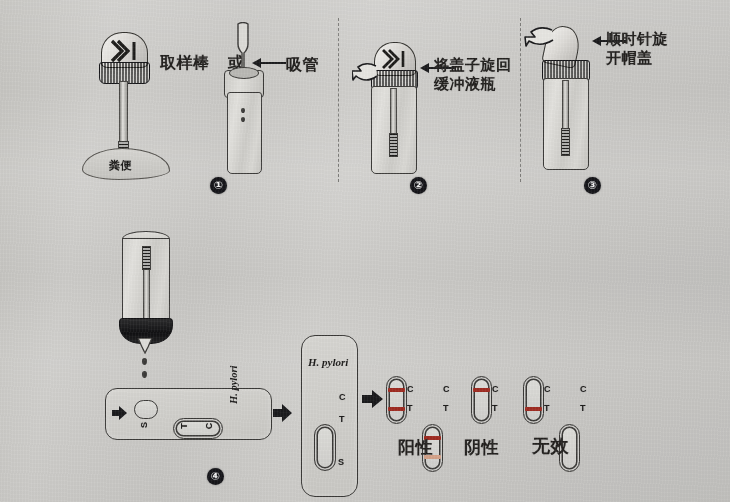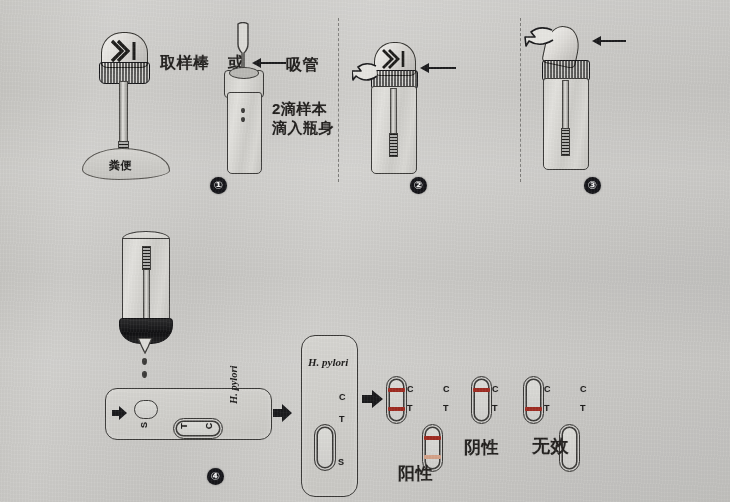--- a/index.html
+++ b/index.html
@@ -123,22 +123,20 @@
     <div class="drop" style="width:4px;height:5px;"></div>
     <div class="drop" style="width:4px;height:5px;"></div>
   </div>
 
   <div class="abs" style="left:252px;top:58px;width:34px;height:10px;display:flex;align-items:center;">
     <div style="width:0;height:0;border-right:9px solid #1b1b1d;border-top:5px solid transparent;border-bottom:5px solid transparent;"></div>
     <div class="arrow-stem" style="flex:1;height:2.2px;"></div>
   </div>
   <div class="abs txt txt-cn" style="left:286px;top:55px;font-size:16px;">吸管</div>
 
-  <div class="abs txt txt-cn" style="left:272px;top:100px;font-size:15px;">2滴样本
-滴入瓶身</div>
 
   <div class="abs stepnum" style="left:210px;top:177px;">①</div>
 
   <div class="abs divider" style="left:338px;top:18px;"></div>
 
   <div class="abs dome" style="left:374px;top:42px;width:40px;height:32px;"></div>
   <div class="abs" style="left:380px;top:47px;width:28px;height:24px;">
     <svg width="28" height="24" viewBox="0 0 28 24">
       <path d="M3 3 L12 12 L3 21 M9 3 L18 12 L9 21" fill="none" stroke="#1d1c1a" stroke-width="2.8"></path>
       <path d="M23 4 L23 20" stroke="#1d1c1a" stroke-width="2.6"></path>
@@ -151,40 +149,44 @@
     </svg>
   </div>
   <div class="abs bottle" style="left:371px;top:86px;width:44px;height:86px;"></div>
   <div class="abs stick" style="left:390px;top:88px;width:5px;height:52px;"></div>
   <div class="abs thread" style="left:389px;top:133px;width:7px;height:22px;"></div>
 
   <div class="abs" style="left:420px;top:63px;width:36px;height:10px;display:flex;align-items:center;">
     <div style="width:0;height:0;border-right:9px solid #1b1b1d;border-top:5px solid transparent;border-bottom:5px solid transparent;"></div>
     <div class="arrow-stem" style="flex:1;height:2.2px;"></div>
   </div>
+  <div class="abs txt txt-cn" style="left:434px;top:56px;font-size:15px;">将盖子旋回
+缓冲液瓶</div>
 
   <div class="abs stepnum" style="left:410px;top:177px;">②</div>
 
   <div class="abs divider" style="left:520px;top:18px;"></div>
 
   <div class="abs dome" style="left:545px;top:26px;width:32px;height:38px;transform:rotate(12deg);"></div>
   <div class="abs rotarrow" style="left:524px;top:27px;width:30px;height:22px;">
     <svg width="30" height="22" viewBox="0 0 30 22">
       <path d="M28 3 Q16 -2 7 5 L11 10 L1 10 L2 19 L5 14 Q16 21 29 13" fill="#e6e5e1" stroke="#1b1b1d" stroke-width="1.6" stroke-linejoin="round"></path>
     </svg>
   </div>
   <div class="abs collar" style="left:542px;top:60px;width:46px;height:19px;border-radius:3px;"></div>
   <div class="abs bottle" style="left:543px;top:78px;width:44px;height:90px;"></div>
   <div class="abs stick" style="left:562px;top:80px;width:5px;height:54px;"></div>
   <div class="abs thread" style="left:561px;top:128px;width:7px;height:26px;"></div>
 
   <div class="abs" style="left:592px;top:36px;width:34px;height:10px;display:flex;align-items:center;">
     <div style="width:0;height:0;border-right:9px solid #1b1b1d;border-top:5px solid transparent;border-bottom:5px solid transparent;"></div>
     <div class="arrow-stem" style="flex:1;height:2.2px;"></div>
   </div>
+  <div class="abs txt txt-cn" style="left:606px;top:30px;font-size:15px;">顺时针旋
+开帽盖</div>
 
   <div class="abs stepnum" style="left:584px;top:177px;">③</div>
 
   <div class="abs" style="left:122px;top:231px;width:46px;height:14px;border:1.5px solid #3c3b39;border-radius:50%;
               background:linear-gradient(180deg,#e1e0dc,#c5c4c0);"></div>
   <div class="abs bottle" style="left:122px;top:238px;width:46px;height:88px;border-radius:0 0 4px 4px;"></div>
   <div class="abs stick" style="left:143px;top:246px;width:5px;height:72px;"></div>
   <div class="abs thread" style="left:142px;top:246px;width:7px;height:22px;"></div>
   <div class="abs" style="left:119px;top:318px;width:52px;height:24px;border-radius:4px 4px 40% 40%/4px 4px 70% 70%;
               background:linear-gradient(180deg,#2c2c2d,#111113 60%,#242425);border:1px solid #141416;"></div>
@@ -242,21 +244,21 @@
     <div class="abs txt lbl-small" style="left:21px;top:8px;">C</div>
     <div class="abs txt lbl-small" style="left:21px;top:27px;">T</div>
 
     <div class="win dbl abs" style="left:36px;top:0;width:19px;height:46px;">
       <div class="band" style="top:11px;background:#9e2b21;"></div>
       <div class="band" style="top:30px;background:#d3a188;"></div>
     </div>
     <div class="abs txt lbl-small" style="left:57px;top:8px;">C</div>
     <div class="abs txt lbl-small" style="left:57px;top:27px;">T</div>
   </div>
-  <div class="abs txt txt-cn" style="left:398px;top:463px;font-size:17px;">阳性</div>
+  <div class="abs txt txt-cn" style="left:398px;top:437px;font-size:17px;">阳性</div>
 
   <div class="abs" style="left:471px;top:376px;width:40px;height:52px;">
     <div class="win dbl abs" style="left:0;top:0;width:19px;height:46px;">
       <div class="band" style="top:11px;background:#9e2b21;"></div>
     </div>
     <div class="abs txt lbl-small" style="left:21px;top:8px;">C</div>
     <div class="abs txt lbl-small" style="left:21px;top:27px;">T</div>
   </div>
   <div class="abs txt txt-cn" style="left:464px;top:437px;font-size:17px;">阴性</div>
 

